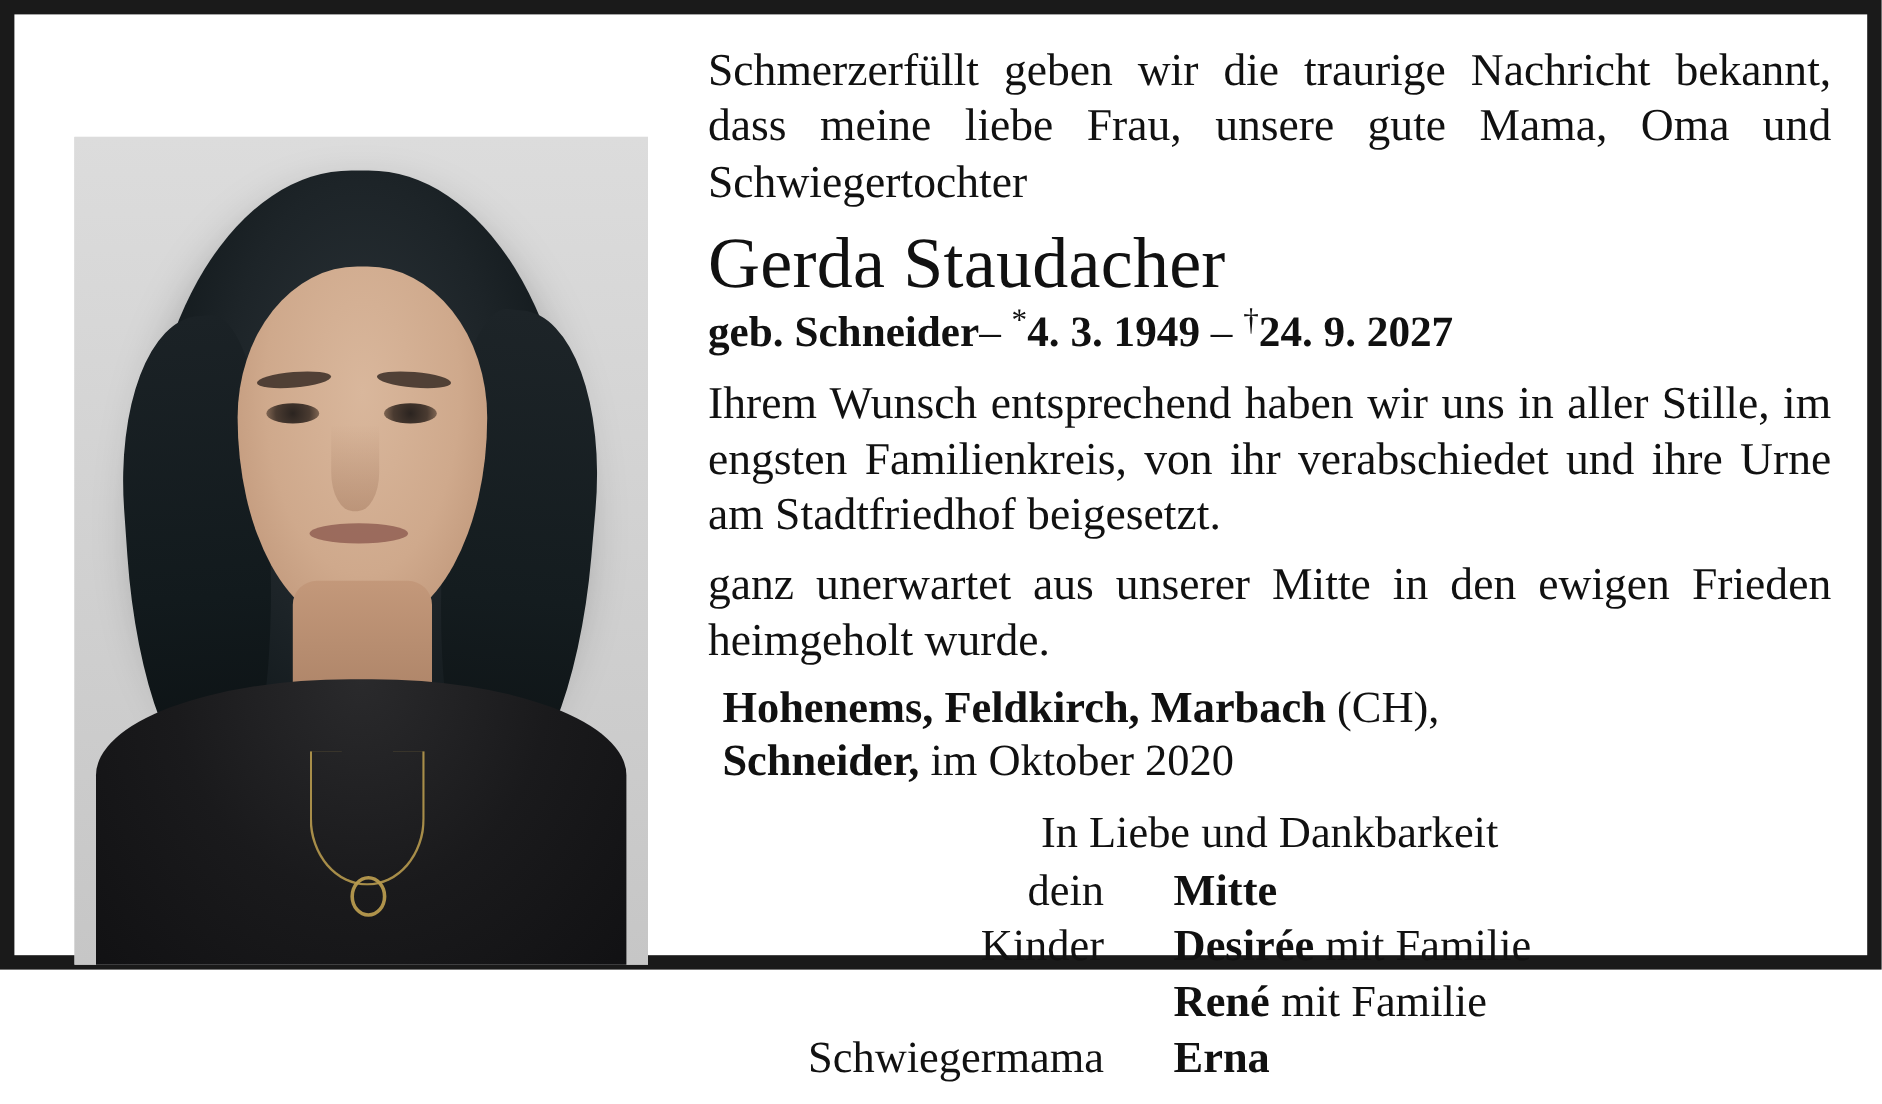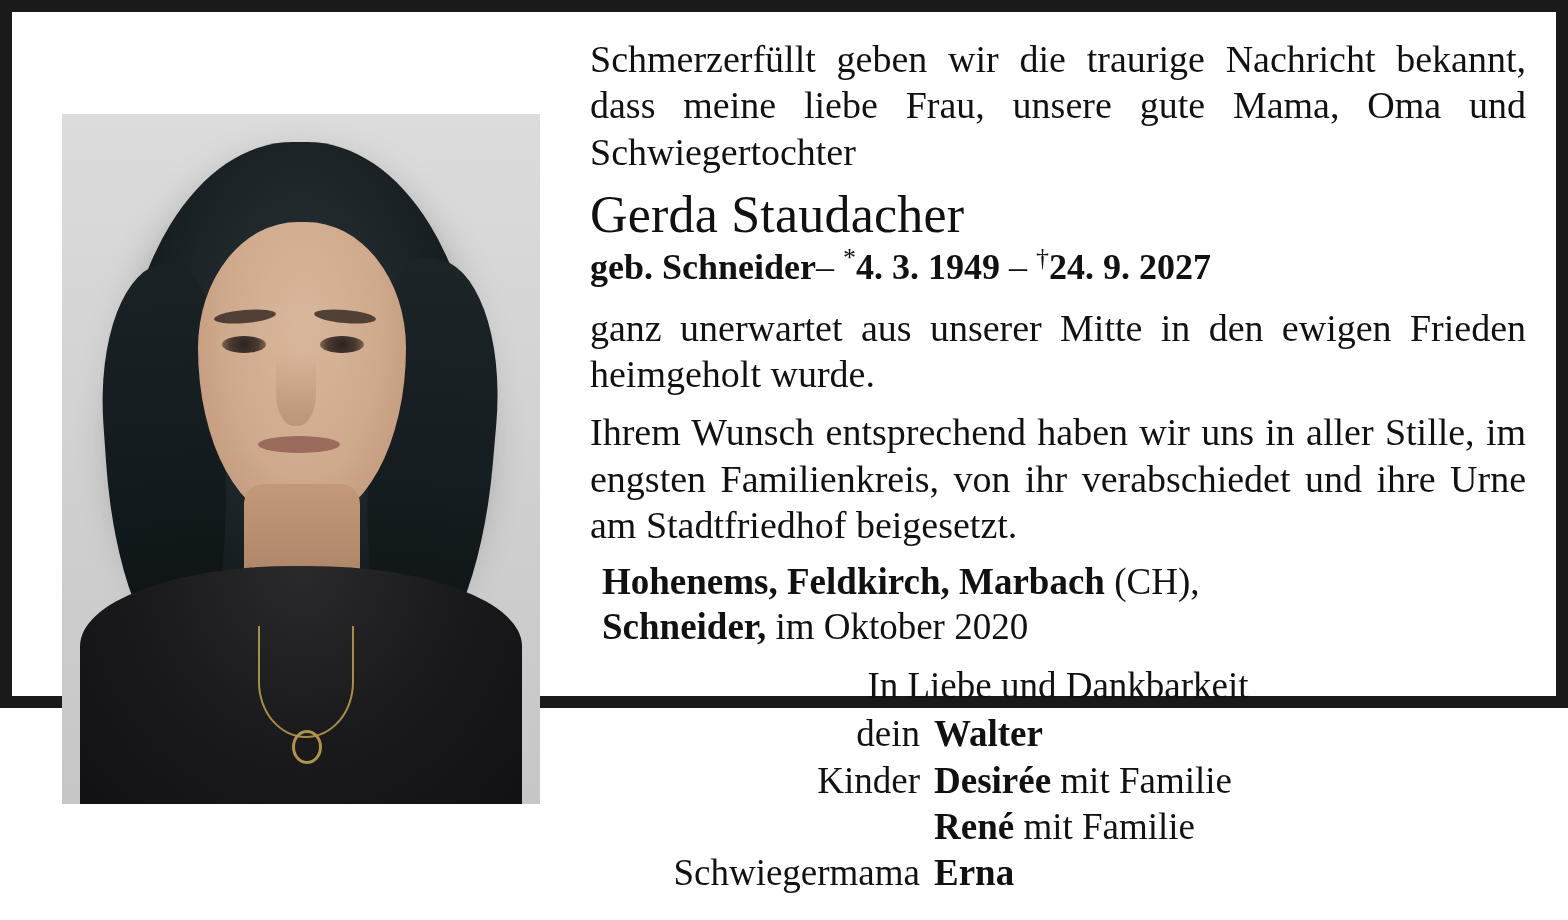--- a/index.html
+++ b/index.html
@@ -11,21 +11,21 @@
     width: 1568px;
     height: 920px;
     font-family: "Liberation Serif", serif;
     color: #111111;
     overflow: hidden;
   }
 
   .notice {
     position: relative;
     width: 1568px;
-    height: 708px;
+    height: 808px;
     box-sizing: border-box;
     background: #1a1a1a;
     padding: 12px;
   }
   .notice-inner {
     position: relative;
     width: 100%;
     height: 100%;
     box-sizing: border-box;
     background: #ffffff;
@@ -187,21 +187,21 @@
   .para {
     font-size: 38px;
     line-height: 1.22;
     margin: 0 0 12px 0;
     text-align: left;
   }
   .para.justify {
     text-align: justify;
   }
   .name {
-    font-size: 52px;
+    font-size: 60px;
     line-height: 1.08;
     margin: 12px 0 4px 0;
     letter-spacing: .2px;
   }
   .dates {
     font-size: 36px;
     line-height: 1.15;
     margin: 0 0 16px 0;
   }
   .dates b { font-weight: bold; }
@@ -223,20 +223,21 @@
   }
   .sig-intro { text-align: center; }
   .sig-rows {
     margin-top: 2px;
   }
   .sig-row {
     display: flex;
     justify-content: flex-start;
     align-items: flex-start;
     line-height: 1.25;
+    gap: 44px;
   }
   .sig-role {
     flex: 0 0 auto;
     text-align: right;
     width: 330px;
     padding-right: 14px;
   }
   .sig-name {
     flex: 1 1 auto;
     text-align: left;
@@ -272,35 +273,35 @@
     <div class="text-col">
 
       <p class="para justify">Schmerzerfüllt geben wir die traurige Nachricht bekannt, dass meine liebe Frau, unsere gute Mama, Oma und Schwiegertochter</p>
 
       <div class="name">Gerda Staudacher</div>
 
       <div class="dates">
         <b>geb. Schneider</b><span>–</span> <span class="sup">*</span><b>4. 3. 1949</b> <span>–</span> <span class="sup">†</span><b>24. 9. 2027</b>
       </div>
 
+      <p class="para justify">Ihrem Wunsch entsprechend haben wir uns in aller Stille, im engsten Familienkreis, von ihr verabschiedet und ihre Urne am Stadtfriedhof beigesetzt.</p>
+
       <p class="para justify">ganz unerwartet aus unserer Mitte in den ewigen Frieden heimgeholt wurde.</p>
-
-      <p class="para justify">Ihrem Wunsch entsprechend haben wir uns in aller Stille, im engsten Familienkreis, von ihr verabschiedet und ihre Urne am Stadtfriedhof beigesetzt.</p>
 
       <div class="places">
         <b>Hohenems, Feldkirch, Marbach</b><span> (CH),</span><br>
         <b>Schneider,</b><span> im Oktober 2020</span>
       </div>
 
       <div class="signoff">
         <div class="sig-intro">In Liebe und Dankbarkeit</div>
         <div class="sig-rows">
           <div class="sig-row">
             <span class="sig-role">dein</span>
-            <span class="sig-name"><b>Walter</b><span></span></span>
+            <span class="sig-name"><b>Mitte</b><span></span></span>
           </div>
           <div class="sig-row">
             <span class="sig-role">Kinder</span>
             <span class="sig-name"><b>Desirée</b><span> mit Familie</span></span>
           </div>
           <div class="sig-row">
             <span class="sig-role"></span>
             <span class="sig-name"><b>René</b><span> mit Familie</span></span>
           </div>
           <div class="sig-row">

